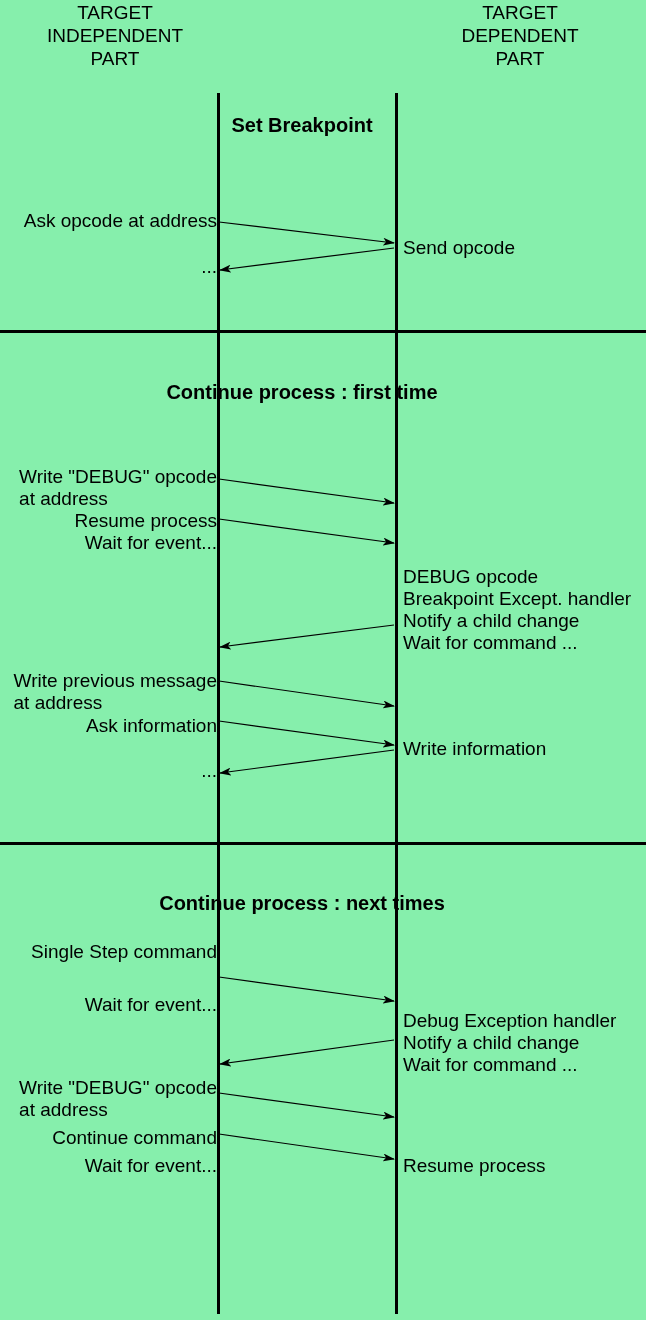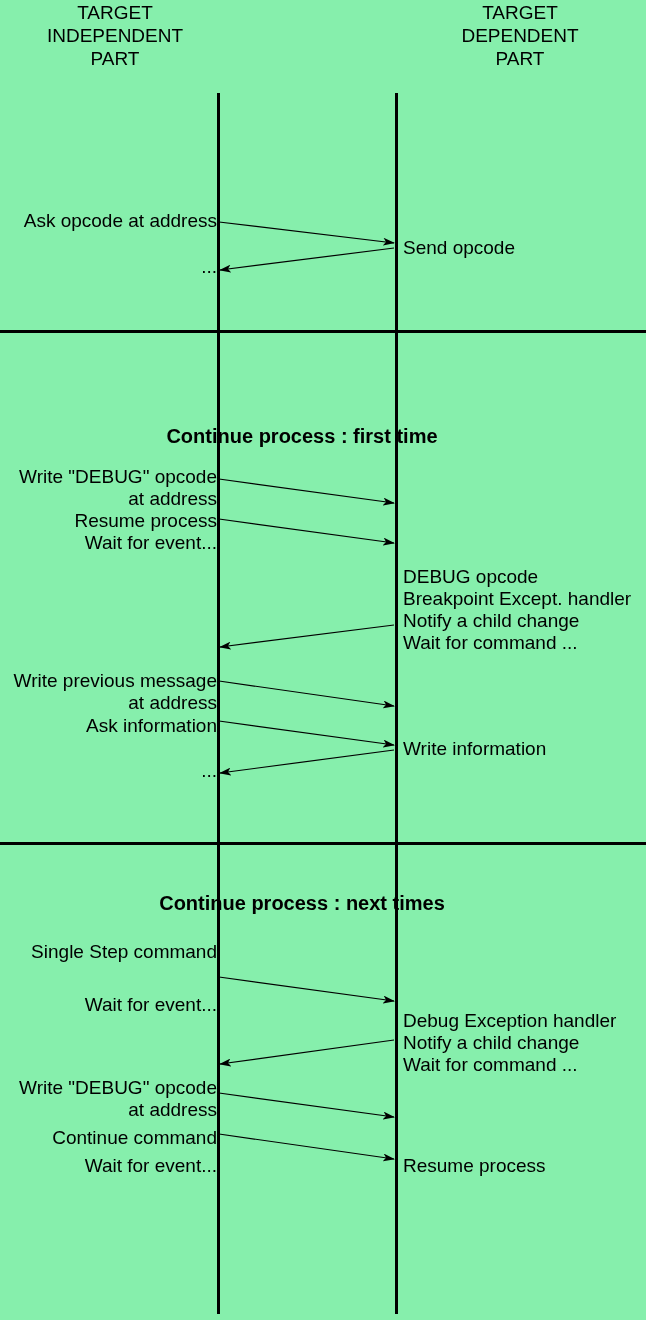--- a/index.html
+++ b/index.html
@@ -52,33 +52,32 @@
   
   .section-title {
     position: absolute;
     font-weight: bold;
     font-size: 20px;
     line-height: 22px;
     text-align: center;
     white-space: nowrap;
   }
   #title-set-breakpoint   { left: 0px; top: 114px; width: 604px; }
-  #title-continue-first   { left: 0px; top: 381px; width: 604px; margin-top: 44px; }
+  #title-continue-first   { left: 0px; top: 381px; width: 604px; }
   #title-continue-next    { left: 0px; top: 892px; width: 604px; }
 
   
   .label {
     position: absolute;
     font-size: 19px;
     line-height: 22px;
     white-space: pre-line;
     color: #000;
   }
   .label.left {
-    text-align: right;
     right: 429px;   
   }
   .label.right {
     text-align: left;
     left: 403px;
   }
 
   
   #arrow-layer {
     position: absolute;
@@ -100,20 +99,21 @@
   <div class="col-header" id="hdr-right">TARGET
 DEPENDENT
 PART</div>
 
   <div class="lifeline" id="lifeline-left"></div>
   <div class="lifeline" id="lifeline-right"></div>
 
   <div class="divider" id="divider-1"></div>
   <div class="divider" id="divider-2"></div>
 
+  <div class="section-title" id="title-set-breakpoint">Set Breakpoint</div>
   <div class="section-title" id="title-continue-first">Continue process : first time</div>
   <div class="section-title" id="title-continue-next">Continue process : next times</div>
 
   <div class="label left" style="top:210px;">Ask opcode at address</div>
   <div class="label left" style="top:256px;">...</div>
   <div class="label right" style="top:237px;">Send opcode</div>
 
   <div class="label left" style="top:466px;">Write "DEBUG" opcode
 at address</div>
   <div class="label left" style="top:510px;">Resume process</div>

